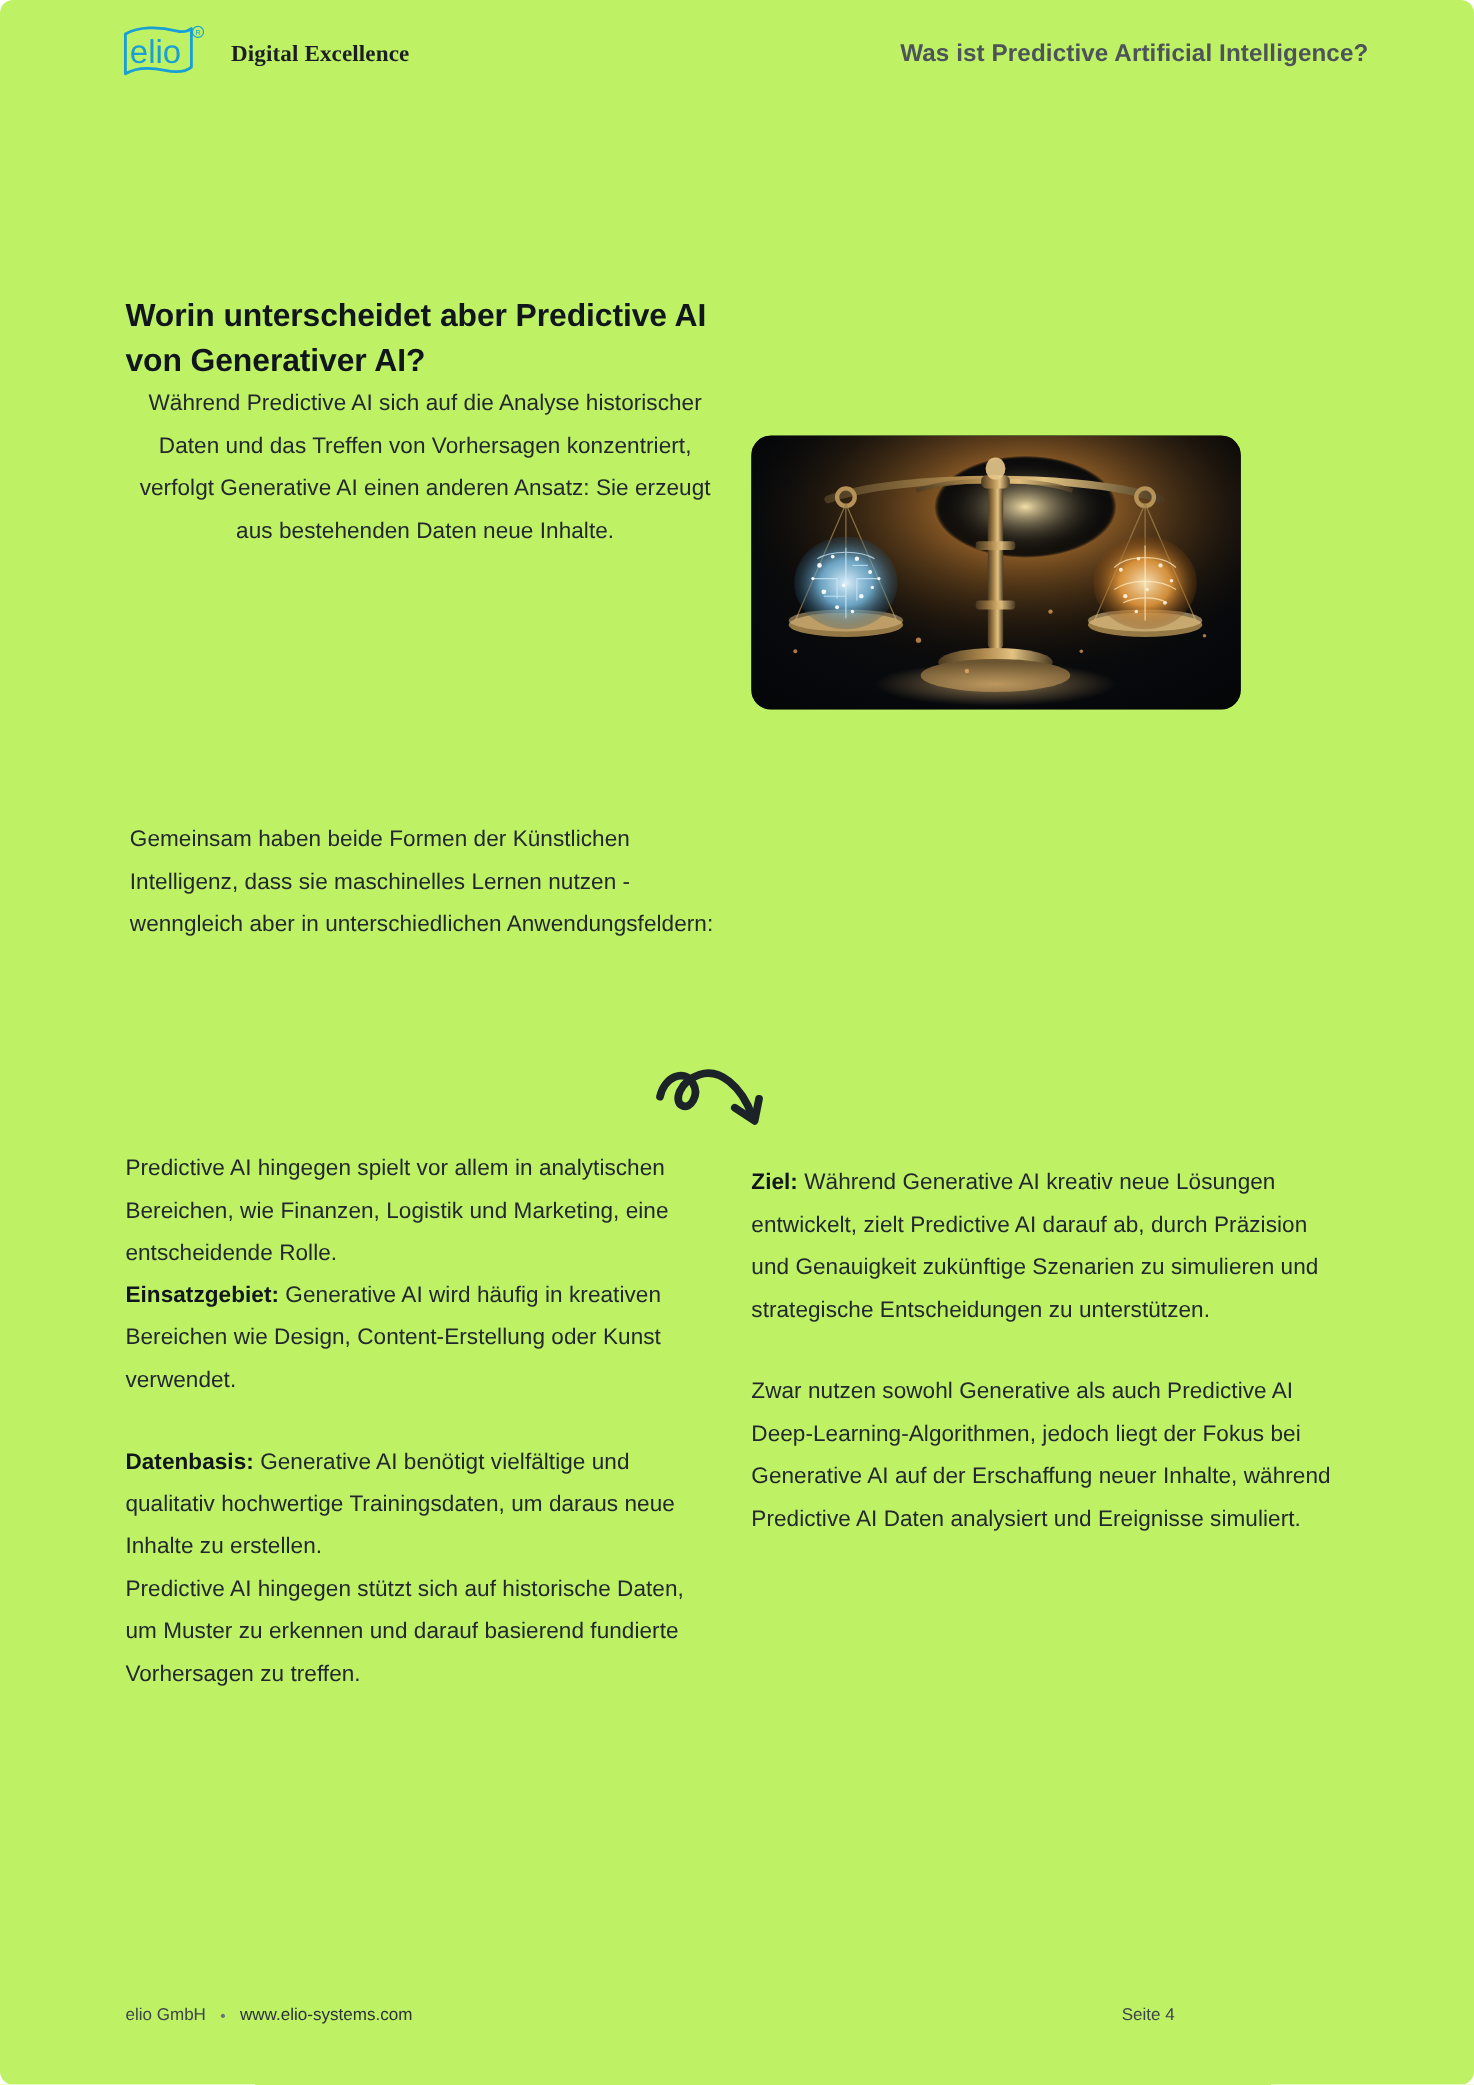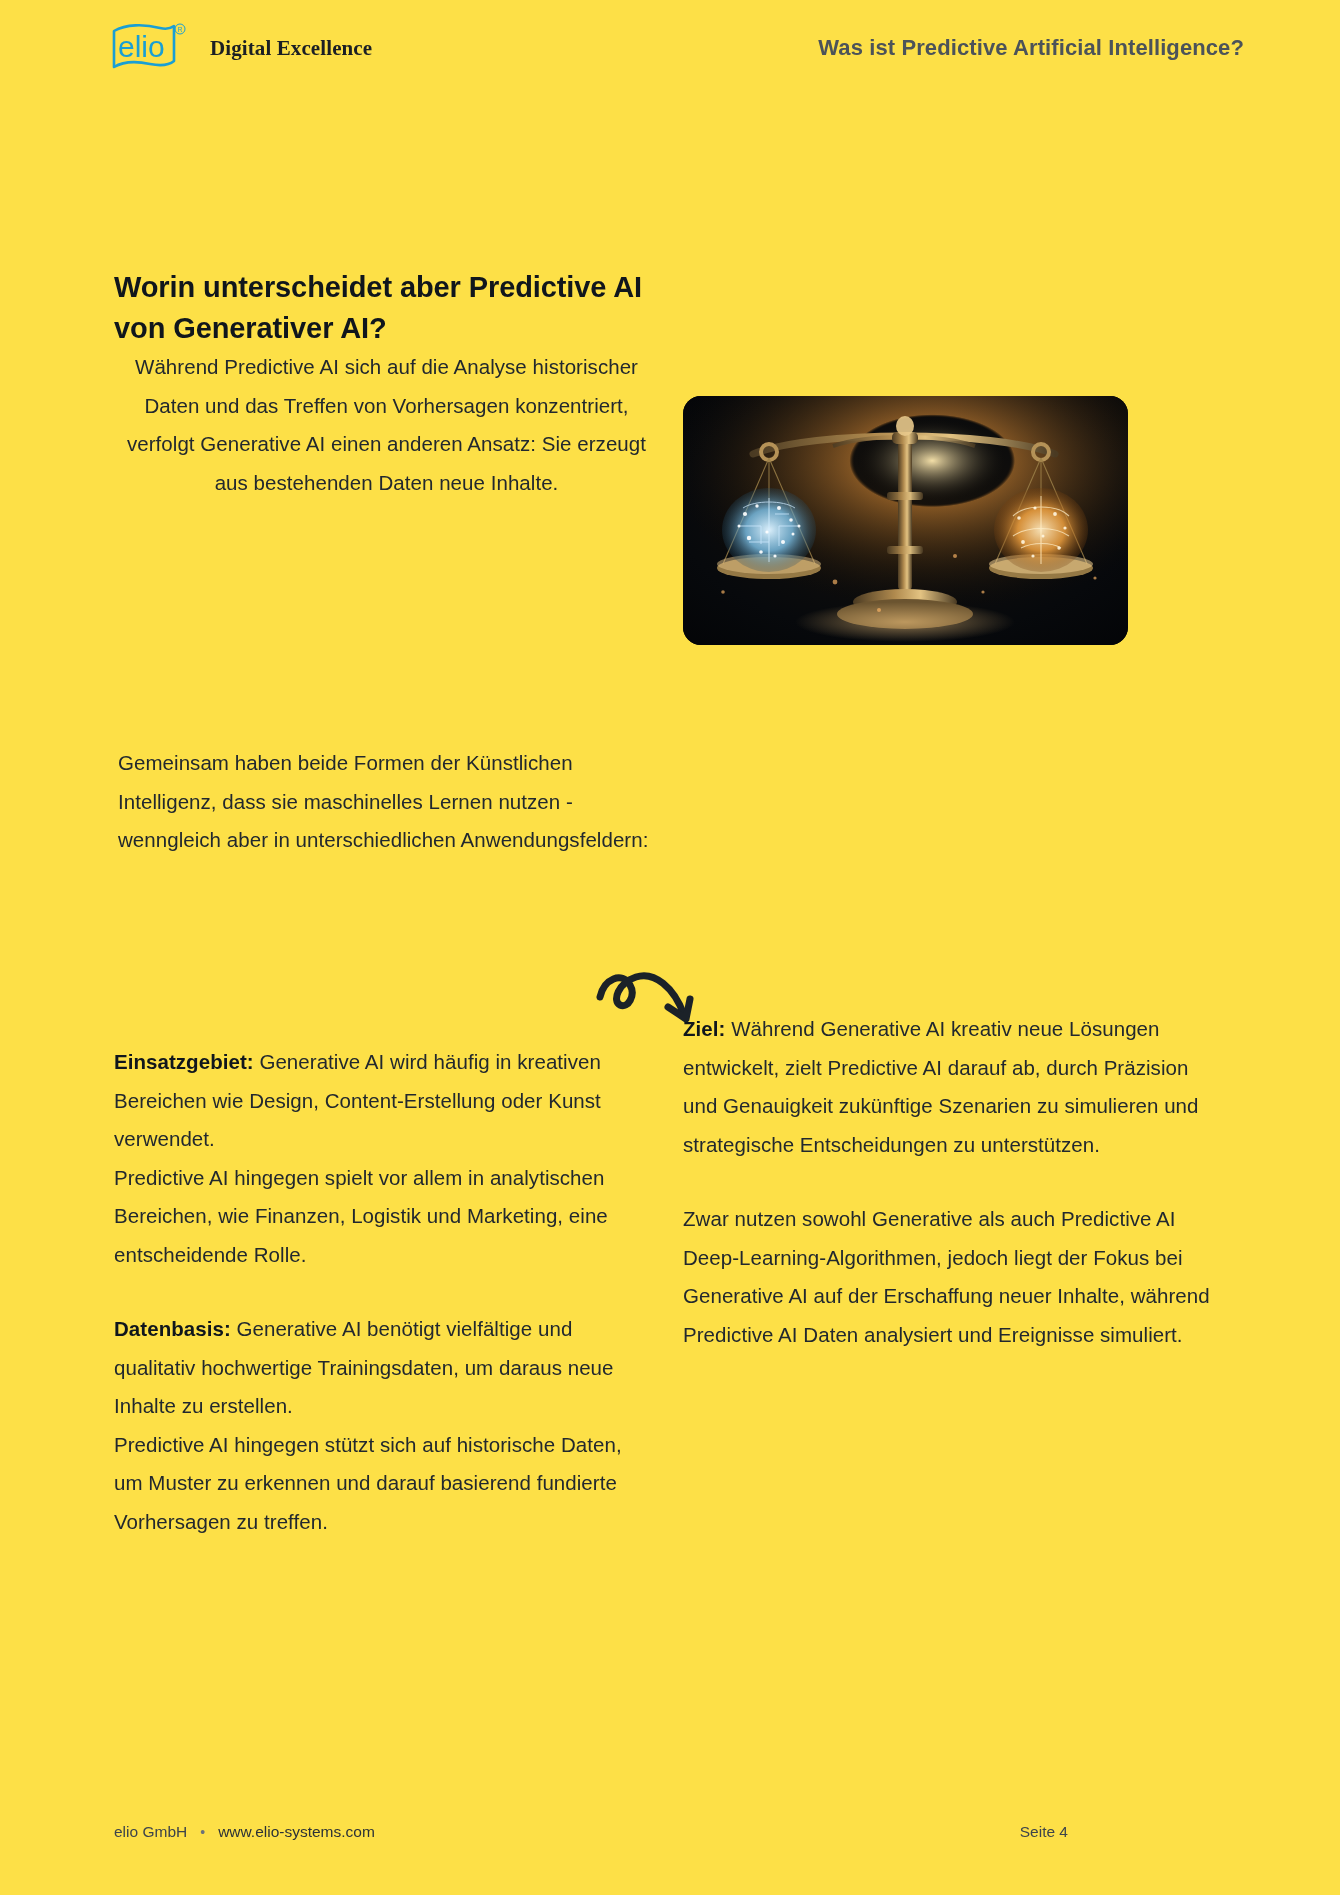--- a/index.html
+++ b/index.html
@@ -8,23 +8,24 @@
     background: #ffffff;
   }
   body {
     font-family: "Liberation Sans", sans-serif;
     -webkit-font-smoothing: antialiased;
   }
   .page {
     position: relative;
     width: 1340px;
     height: 1895px;
-    background: #fde047;
+    background: #bef264;
     overflow: hidden;
     box-sizing: border-box;
+    border-radius: 12px;
   }
 
   
   .page-header {
     position: absolute;
     top: 0;
     left: 0;
     width: 1340px;
     height: 96px;
     display: flex;
@@ -130,21 +131,21 @@
   
   .col-a {
     position: absolute;
     left: 114px;
     top: 1043px;
     width: 540px;
   }
   .col-b {
     position: absolute;
     left: 683px;
-    top: 1010px;
+    top: 1056px;
     width: 545px;
   }
   .block + .block { margin-top: 36px; }
   .lead { font-weight: bold; color: #10161c; }
 
   
   .page-footer {
     position: absolute;
     left: 0;
     bottom: 0;
@@ -331,22 +332,22 @@
 
     <div class="arrow-deco">
       <svg width="110" height="80" viewBox="0 0 110 80" xmlns="http://www.w3.org/2000/svg">
         <path d="M4 40 C 8 22, 26 14, 34 28 C 40 38, 32 52, 24 48 C 16 44, 22 26, 40 20 C 58 14, 78 30, 88 58" fill="none" stroke="#1b2228" stroke-width="7" stroke-linecap="round" stroke-linejoin="round"></path>
         <path d="M72 50 L 90 62 L 94 42" fill="none" stroke="#1b2228" stroke-width="7" stroke-linecap="round" stroke-linejoin="round"></path>
       </svg>
     </div>
 
     <div class="col-a">
       <div class="block">
+        <p class="body">Predictive AI hingegen spielt vor allem in analytischen Bereichen, wie Finanzen, Logistik und Marketing, eine entscheidende Rolle.</p>
         <p class="body"><span class="lead">Einsatzgebiet:</span><span> Generative AI wird häufig in kreativen Bereichen wie Design, Content-Erstellung oder Kunst verwendet.</span></p>
-        <p class="body">Predictive AI hingegen spielt vor allem in analytischen Bereichen, wie Finanzen, Logistik und Marketing, eine entscheidende Rolle.</p>
       </div>
       <div class="block">
         <p class="body"><span class="lead">Datenbasis:</span><span> Generative AI benötigt vielfältige und qualitativ hochwertige Trainingsdaten, um daraus neue Inhalte zu erstellen.</span></p>
         <p class="body">Predictive AI hingegen stützt sich auf historische Daten, um Muster zu erkennen und darauf basierend fundierte Vorhersagen zu treffen.</p>
       </div>
     </div>
 
     <div class="col-b">
       <div class="block">
         <p class="body"><span class="lead">Ziel:</span><span> Während Generative AI kreativ neue Lösungen entwickelt, zielt Predictive AI darauf ab, durch Präzision und Genauigkeit zukünftige Szenarien zu simulieren und strategische Entscheidungen zu unterstützen.</span></p>

